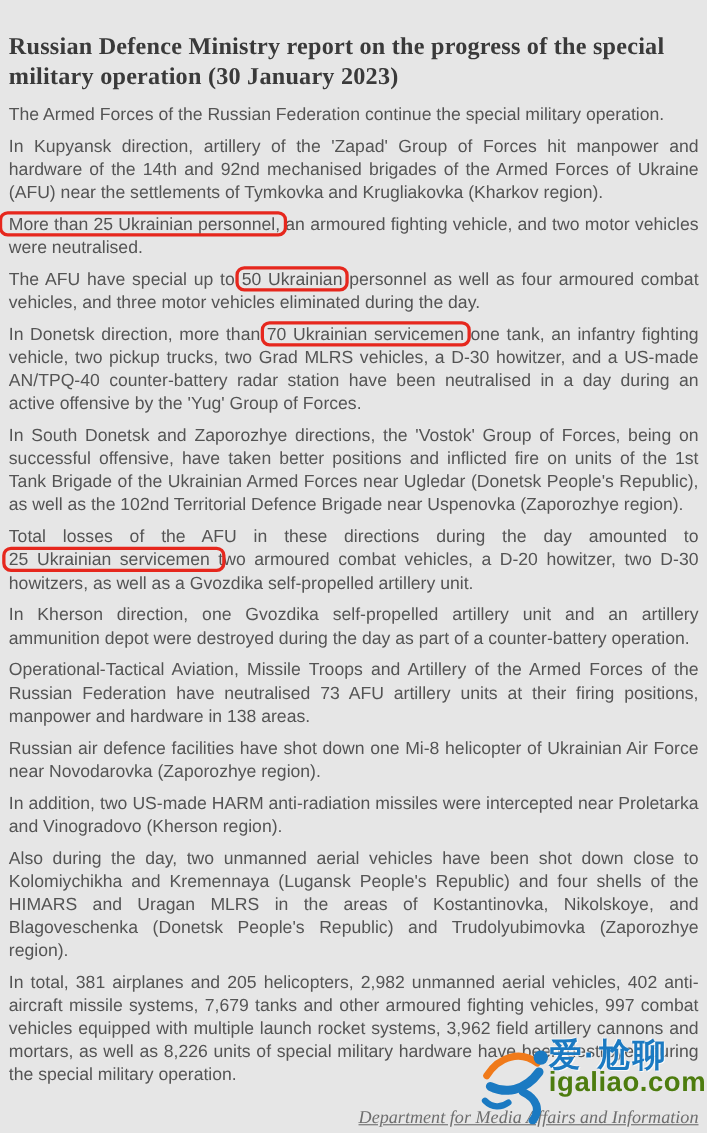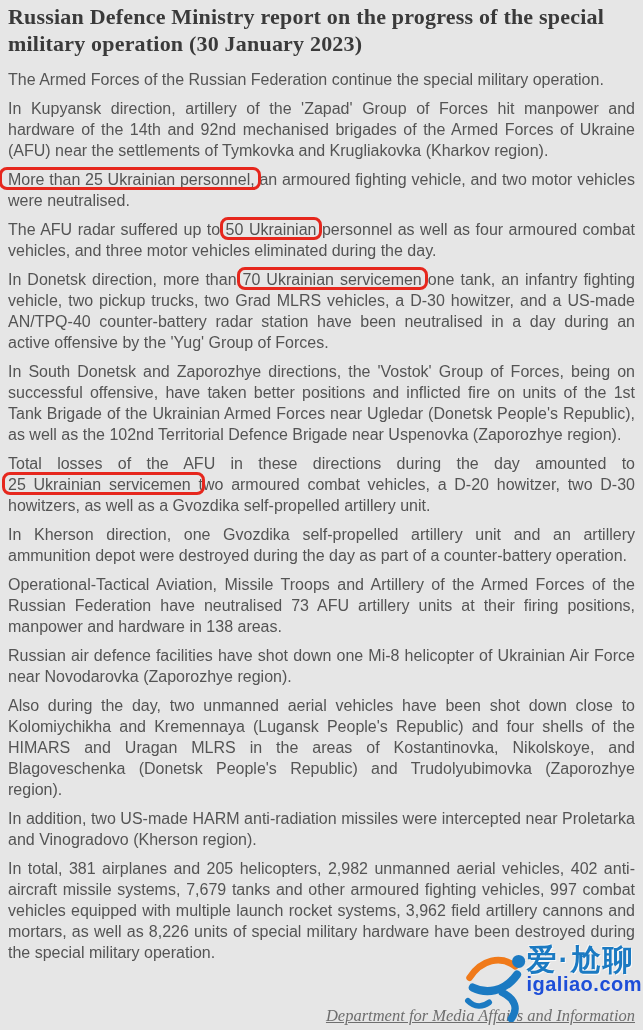--- a/index.html
+++ b/index.html
@@ -4,21 +4,21 @@
 <style>
   html, body { margin: 0; padding: 0; }
   body {
     width: 643px; height: 1030px;
     background: #e6e6e6;
     font-family: "Liberation Sans", sans-serif;
     color: #545454;
     position: relative;
     overflow: hidden;
   }
-  .content { padding: 1px 8px 0 8px; }
+  .content { padding: 26px 8px 0 8px; }
   h1.title {
     font-family: "Liberation Serif", serif;
     font-weight: bold;
     font-size: 22px;
     line-height: 27px;
     color: #3a3a3a;
     letter-spacing: 0.2px;
     margin: 2px 0 12px 0;
   }
   p.para {
@@ -67,58 +67,58 @@
     font-weight: bold;
     font-size: 30px;
     line-height: 32px;
     letter-spacing: 2px;
     color: #1b7ac2;
     text-shadow: 1px 1px 0 rgba(255,255,255,.75), -1px -1px 0 rgba(255,255,255,.55);
     white-space: nowrap;
   }
   .wm-site {
     font-weight: bold;
-    font-size: 20px;
+    font-size: 25px;
     line-height: 20px;
-    color: #1d4ed8;
+    color: #4d7c0f;
     margin-top: -2px;
     letter-spacing: 0.5px;
     white-space: nowrap;
   }
 </style>
 </head>
 <body>
 
 <div class="content">
   <h1 class="title">Russian Defence Ministry report on the progress of the special military operation (30 January 2023)</h1>
 
   <p class="para"><span>The Armed Forces of the Russian Federation continue the special military operation.</span></p>
 
   <p class="para"><span>In Kupyansk direction, artillery of the 'Zapad' Group of Forces hit manpower and hardware of the 14th and 92nd mechanised brigades of the Armed Forces of Ukraine (AFU) near the settlements of Tymkovka and Krugliakovka (Kharkov region).</span></p>
 
   <p class="para"><span></span><span class="hl hl-edge-left">More than 25 Ukrainian personnel,</span><span> an armoured fighting vehicle, and two motor vehicles were neutralised.</span></p>
 
 
-  <p class="para"><span>The AFU radar suffered up to </span><span class="hl">50 Ukrainian</span><span> personnel as well as four armoured combat vehicles, and three motor vehicles eliminated during the day.</span></p>
+  <p class="para"><span>The AFU have special up to </span><span class="hl">50 Ukrainian</span><span> personnel as well as four armoured combat vehicles, and three motor vehicles eliminated during the day.</span></p>
 
   <p class="para"><span>In Donetsk direction, more than </span><span class="hl">70 Ukrainian servicemen</span><span> one tank, an infantry fighting vehicle, two pickup trucks, two Grad MLRS vehicles, a D-30 howitzer, and a US-made AN/TPQ-40 counter-battery radar station have been neutralised in a day during an active offensive by the 'Yug' Group of Forces.</span></p>
 
   <p class="para"><span>In South Donetsk and Zaporozhye directions, the 'Vostok' Group of Forces, being on successful offensive, have taken better positions and inflicted fire on units of the 1st Tank Brigade of the Ukrainian Armed Forces near Ugledar (Donetsk People's Republic), as well as the 102nd Territorial Defence Brigade near Uspenovka (Zaporozhye region).</span></p>
 
   <p class="para"><span>Total losses of the AFU in these directions during the day amounted to </span><span class="hl hl-edge-right">25 Ukrainian servicemen</span><span> two armoured combat vehicles, a D-20 howitzer, two D-30 howitzers, as well as a Gvozdika self-propelled artillery unit.</span></p>
 
   <p class="para"><span>In Kherson direction, one Gvozdika self-propelled artillery unit and an artillery ammunition depot were destroyed during the day as part of a counter-battery operation.</span></p>
 
   <p class="para"><span>Operational-Tactical Aviation, Missile Troops and Artillery of the Armed Forces of the Russian Federation have neutralised 73 AFU artillery units at their firing positions, manpower and hardware in 138 areas.</span></p>
 
   <p class="para"><span>Russian air defence facilities have shot down one Mi-8 helicopter of Ukrainian Air Force near Novodarovka (Zaporozhye region).</span></p>
 
+  <p class="para"><span>In addition, two US-made HARM anti-radiation missiles were intercepted near Proletarka and Vinogradovo (Kherson region).</span></p>
+
   <p class="para"><span>Also during the day, two unmanned aerial vehicles have been shot down close to Kolomiychikha and Kremennaya (Lugansk People's Republic) and four shells of the HIMARS and Uragan MLRS in the areas of Kostantinovka, Nikolskoye, and Blagoveschenka (Donetsk People's Republic) and Trudolyubimovka (Zaporozhye region).</span></p>
-
-  <p class="para"><span>In addition, two US-made HARM anti-radiation missiles were intercepted near Proletarka and Vinogradovo (Kherson region).</span></p>
 
   <p class="para"><span>In total, 381 airplanes and 205 helicopters, 2,982 unmanned aerial vehicles, 402 anti-aircraft missile systems, 7,679 tanks and other armoured fighting vehicles, 997 combat vehicles equipped with multiple launch rocket systems, 3,962 field artillery cannons and mortars, as well as 8,226 units of special military hardware have been destroyed during the special military operation.</span></p>
 </div>
 
 <div class="footer">
   <a class="credit">Department for Media Affairs and Information</a>
 </div>
 
 <div class="watermark">
   <svg class="wm-figure" viewBox="0 0 84 88" aria-hidden="true">

